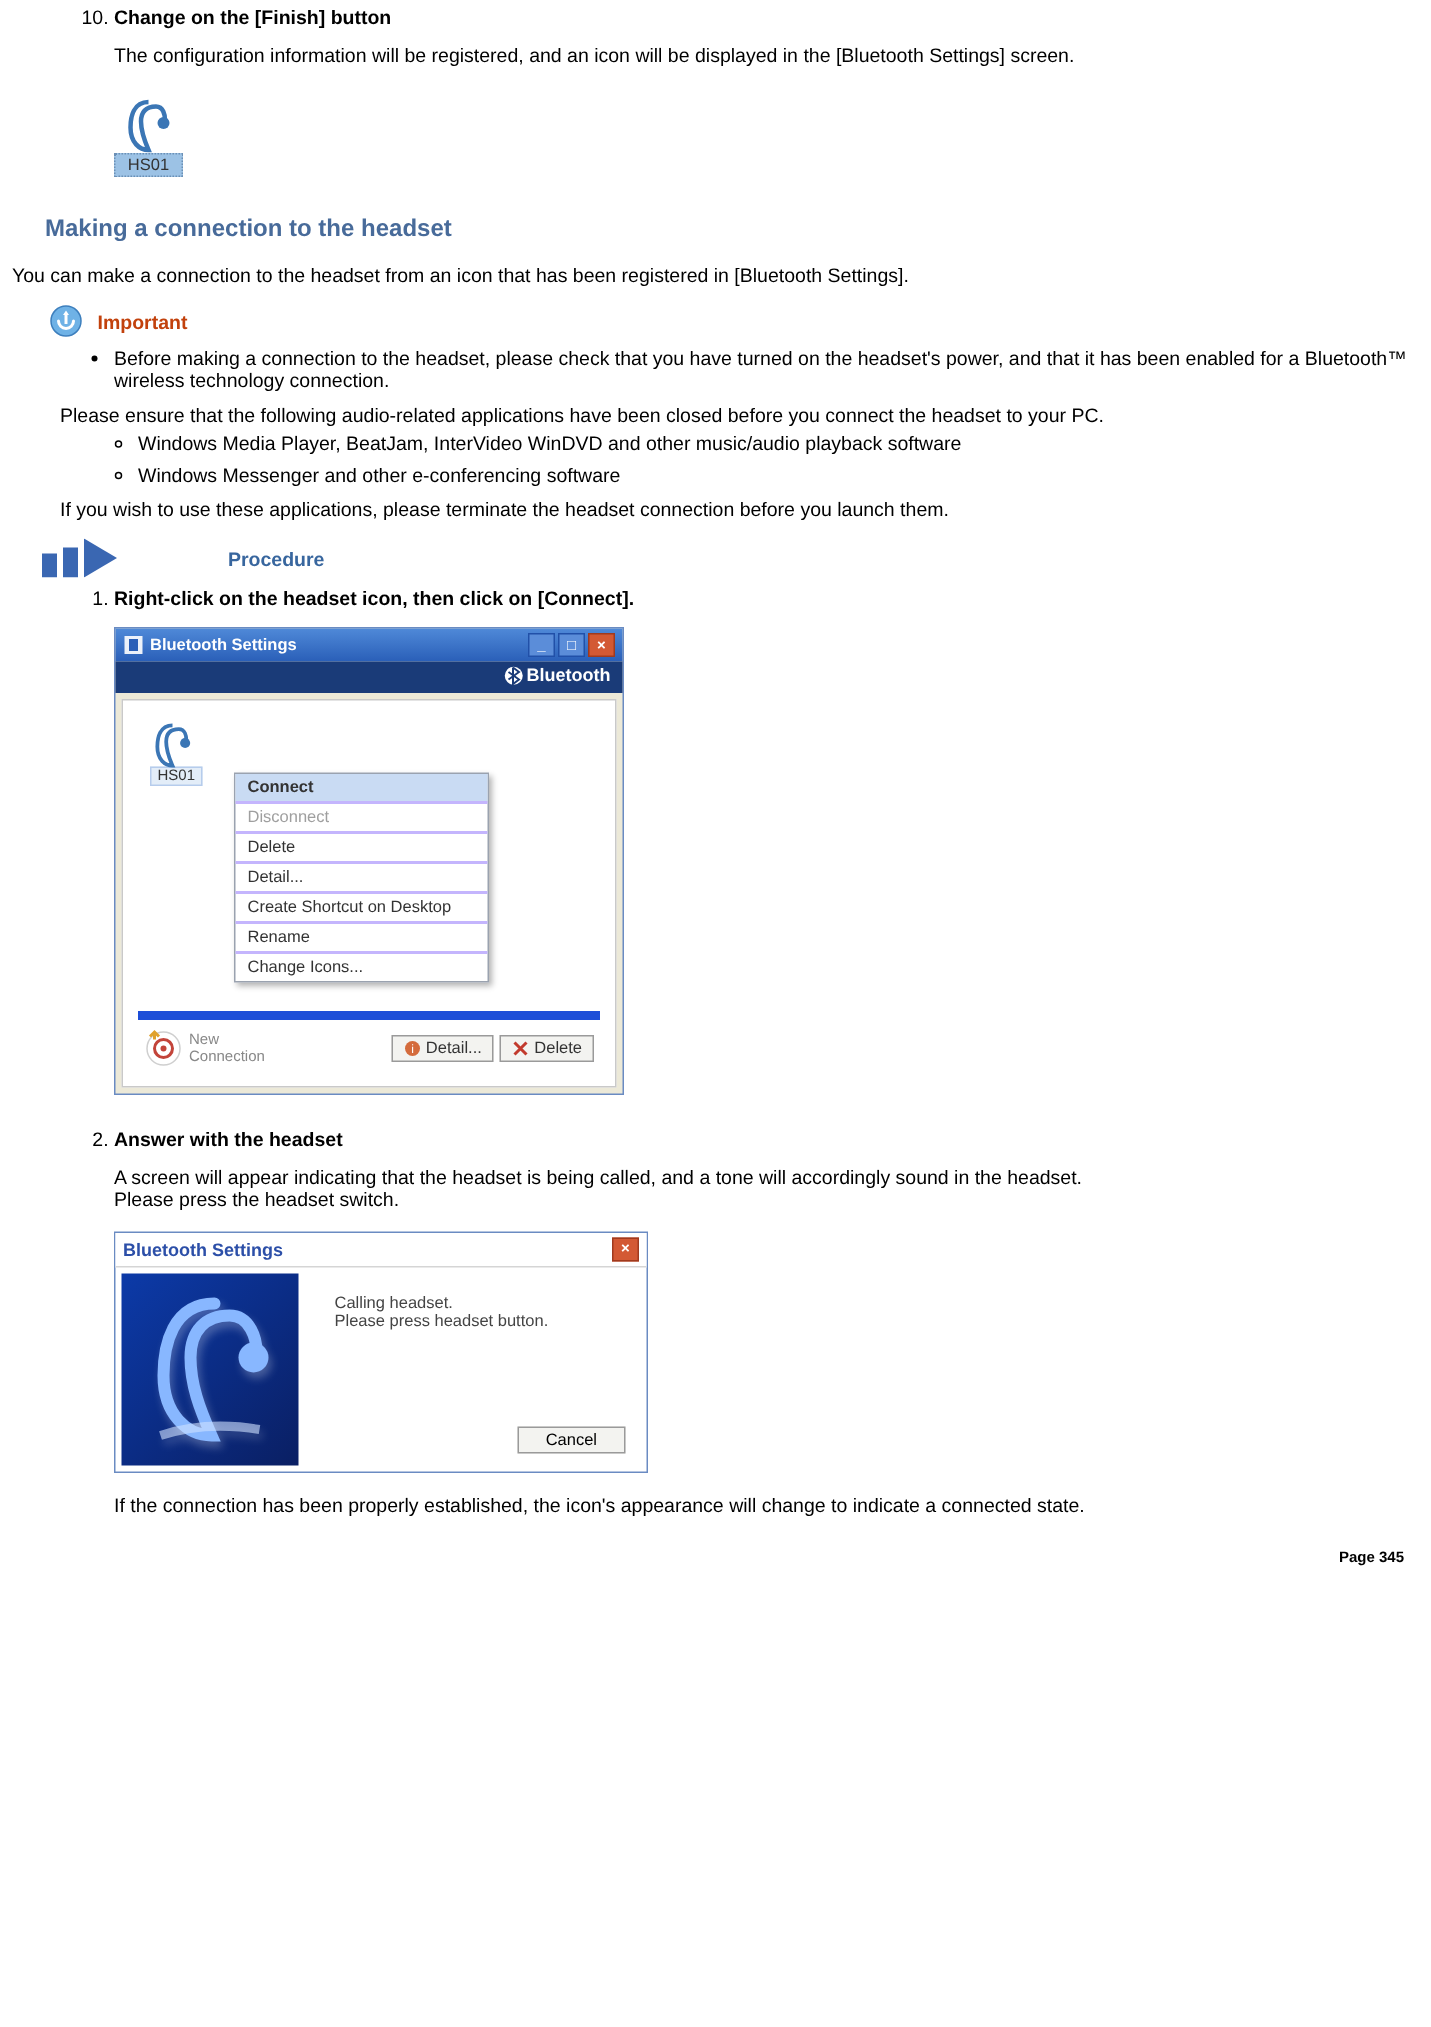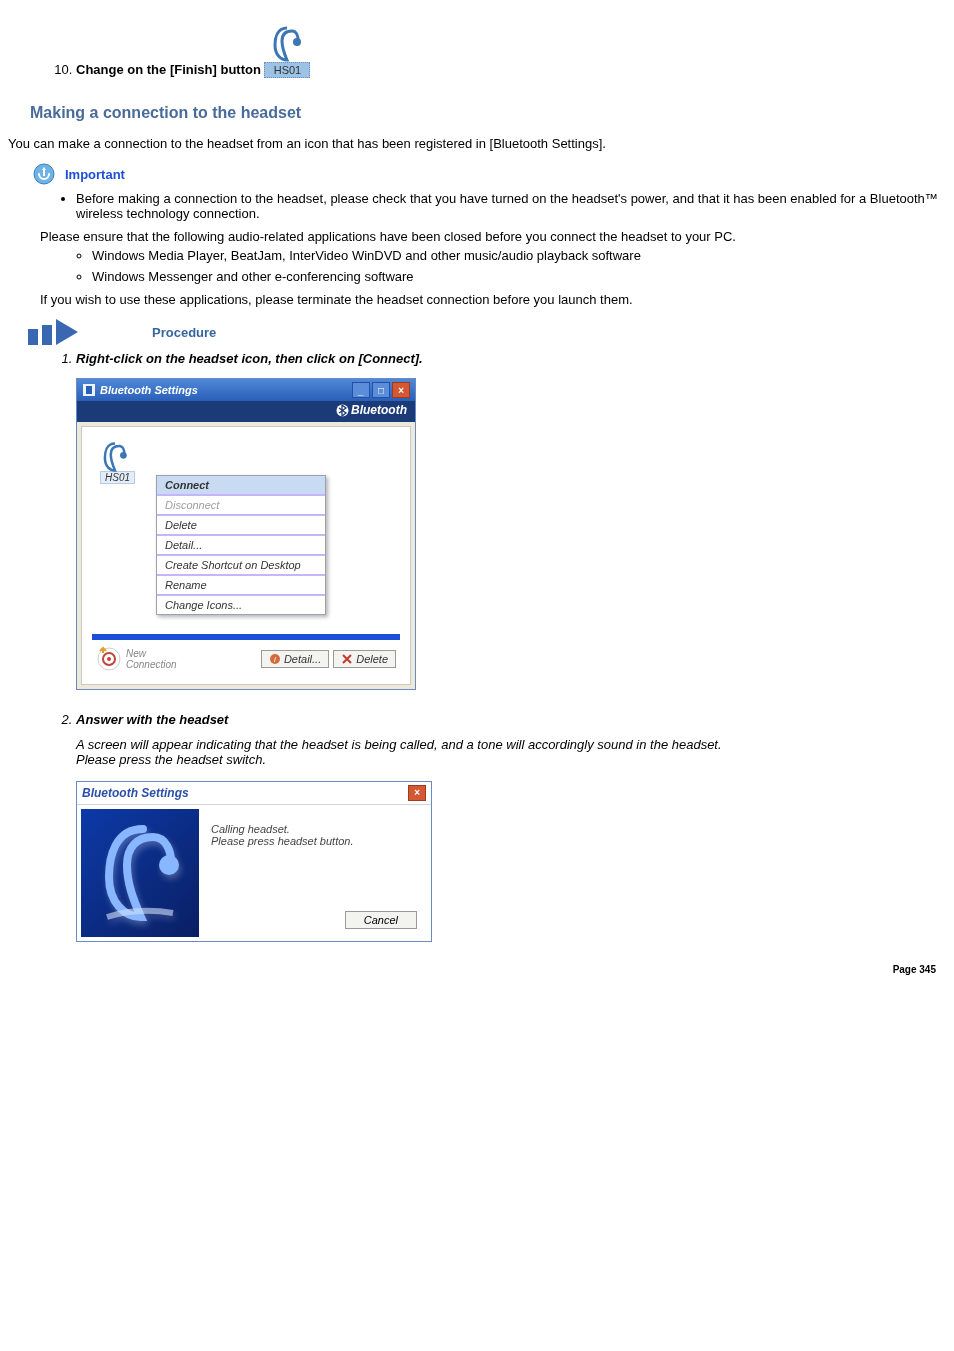--- a/index.html
+++ b/index.html
@@ -39,39 +39,39 @@
     font-weight: bold;
     margin: 26px 0 14px 22px;
   }
   .plain { margin: 0 0 10px 0; }
   .important-row {
     display: flex;
     align-items: center;
     margin: 12px 0 6px 25px;
   }
   .importantlabel {
-    color: #1d4ed8;
+    color: #c2410c;
     font-weight: bold;
     font-size: 13px;
     margin-left: 10px;
   }
   ul.imp { margin: 4px 0 4px 50px; padding-left: 18px; }
   ul.imp li { margin-bottom: 3px; }
   .ensure { margin: 8px 0 4px 32px; }
   ul.circle { list-style-type: circle; margin: 4px 0 4px 60px; padding-left: 24px; }
   ul.circle li { margin-bottom: 6px; }
   .ifwish { margin: 8px 0 12px 32px; }
   .proc-row { display: flex; align-items: center; margin: 8px 0 6px 20px; }
   .proc-bars {
     width: 110px; height: 26px;
     display:flex; align-items:flex-end;
   }
   .proclabel { color: #38669e; font-weight: bold; margin-left: 14px; }
   ol.proc { margin: 6px 0 0 36px; padding-left: 32px; }
-  ol.proc > li { margin-bottom: 22px; font-style: italic; }
+  ol.proc > li { margin-bottom: 22px; }
   .win {
     border: 1px solid #6a8bc2;
     width: 340px;
     background: #ece9d8;
     margin-top: 12px;
     font-family: Tahoma, Arial, sans-serif;
     font-size: 11px;
     color: #333;
   }
   .titlebar {
@@ -154,21 +154,21 @@
   .dlg .dlgtitle {
     background:#fff;
     color:#2c4fa8;
     font-weight:bold;
     font-size:12px;
     border-bottom:1px solid #d5d5d5;
     padding:3px 5px;
     display:flex; align-items:center;
   }
   .dlg .dlgtitle .ttx{ flex:1; }
-  .dlgbody { display:flex; padding: 4px; }
+  .dlgbody { display:flex; padding: 4px; gap: 12px; }
   .dlgimg {
     width: 118px; height: 128px;
     background: linear-gradient(135deg,#0c3aa8,#0a1f63);
     display:flex; align-items:center; justify-content:center;
   }
   .dlgimg svg { filter: drop-shadow(2px 4px 3px rgba(255,255,255,.25) ); }
   .dlgright { padding: 14px 8px 6px 12px; flex:1; display:flex; flex-direction:column; }
   .dlgright .msg { font-size:11px; color:#444; }
   .dlgright .spc { flex:1; }
   .dlgright .cancelwrap { text-align:right; padding:4px 2px 2px; }
@@ -181,20 +181,21 @@
     margin: 20px 10px 4px 0;
   }
   svg { display:block; }
 </style>
 </head>
 <body>
 
 <ol class="outer" start="10">
   <li>
     <span class="step-title">Change on the [Finish] button</span>
+    <div class="step-body">The configuration information will be registered, and an icon will be displayed in the [Bluetooth Settings] screen.</div>
     <div class="hs-icon">
       <div class="shape">
         <svg width="34" height="38" viewBox="0 0 34 38">
           <path d="M17 3 C7 3 5 13 5 20 C5 30 11 35 17 35 C14 28 12 22 12 16 C12 10 15 6 22 6 C27 6 28 12 28 15" fill="none" stroke="#3b76b5" stroke-width="3"></path>
           <circle cx="27" cy="17" r="4" fill="#3b76b5"></circle>
         </svg>
       </div>
       <div class="lbl">HS01</div>
     </div>
   </li>
@@ -335,16 +336,17 @@
             <div>Please press headset button.</div>
           </div>
           <div class="spc"></div>
           <div class="cancelwrap">
             <span class="btn" style="padding:2px 18px">Cancel</span>
           </div>
         </div>
       </div>
     </div>
 
+    <div class="after">If the connection has been properly established, the icon's appearance will change to indicate a connected state.</div>
   </li>
 </ol>
 
 <div class="pagenum">Page 345</div>
 
 </body></html>

